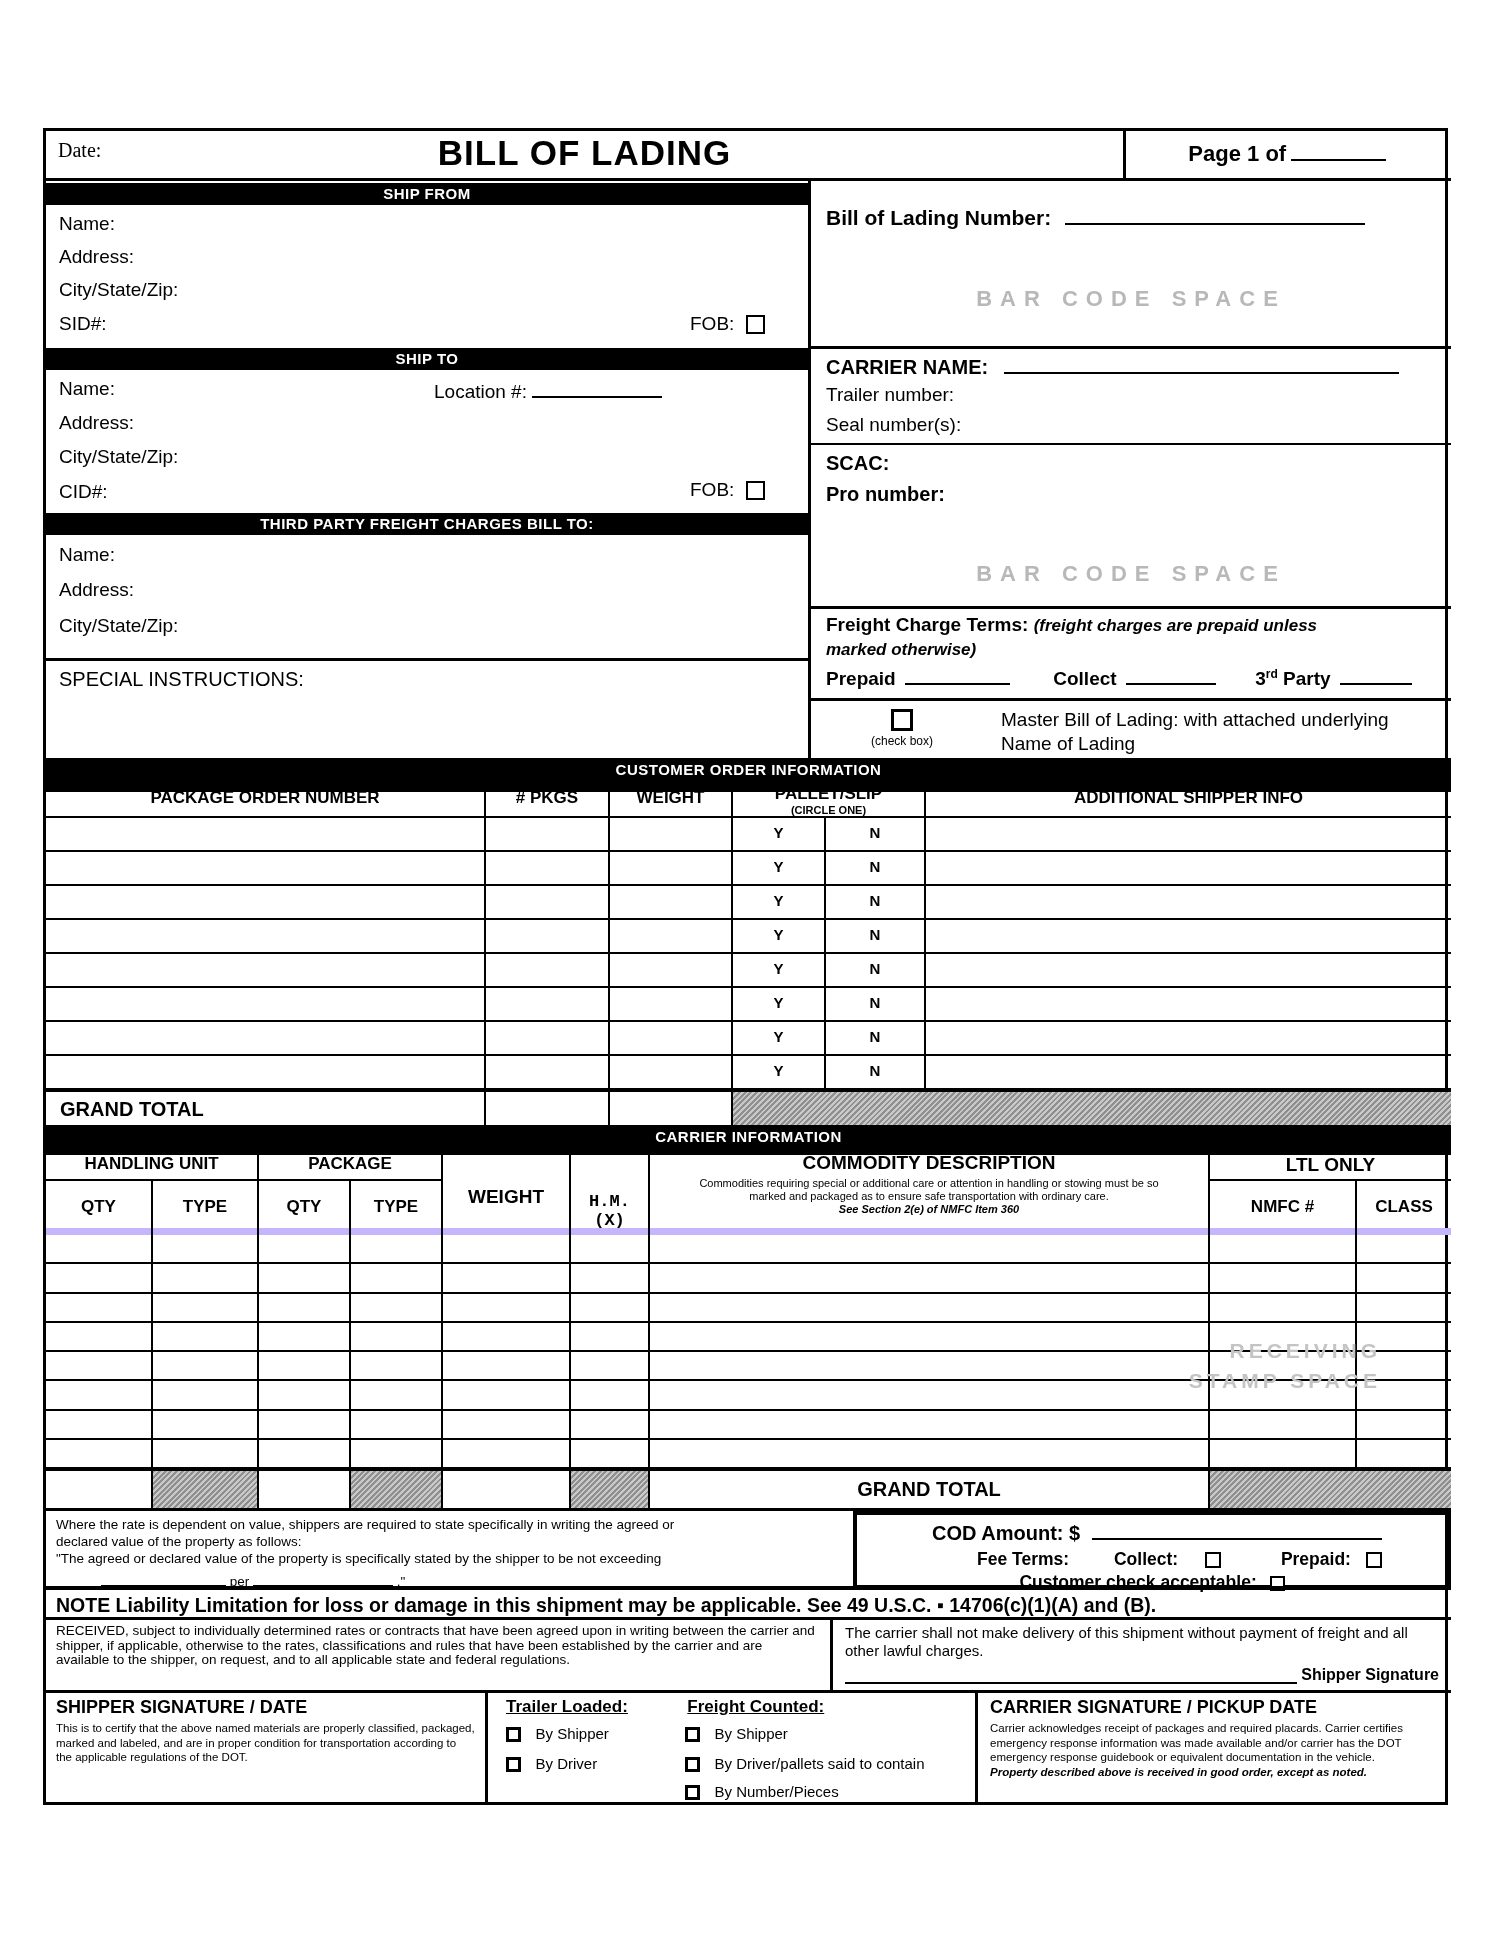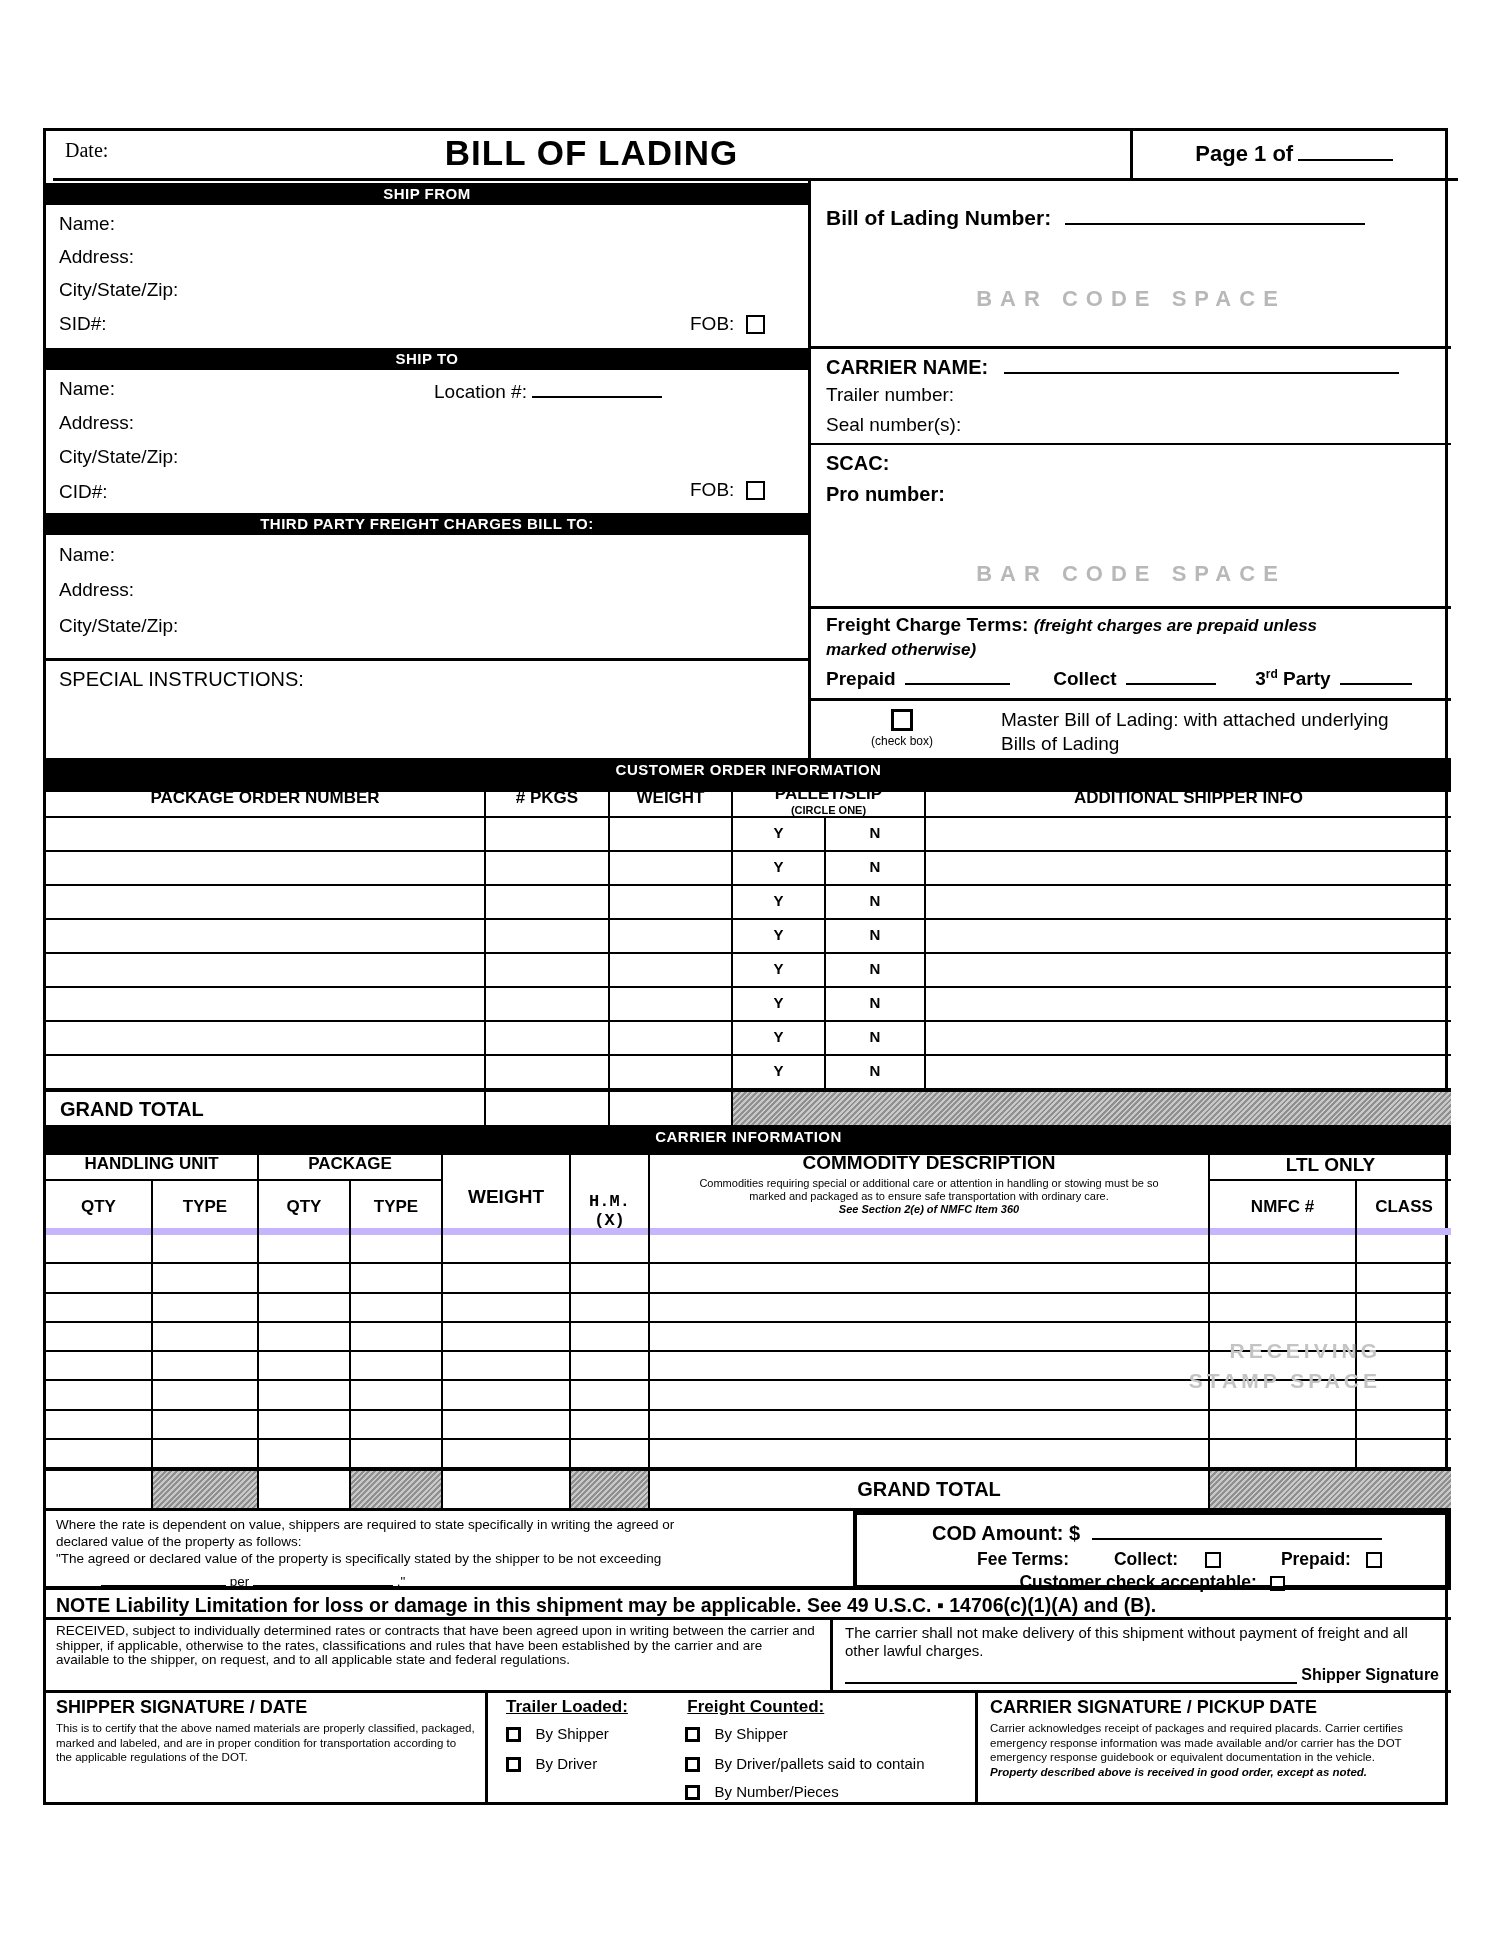--- a/index.html
+++ b/index.html
@@ -28,21 +28,21 @@
   .tinytxt { font-size:11.5px; line-height:14.5px; }
   .foothead { font-weight:bold; font-size:18px; }
   .ul { text-decoration:underline; }
 </style>
 </head>
 <body>
 
 <div class="page">
   <div class="form">
 
-    <div class="abs" style="left:0;top:0;width:1405px;height:50px;border-bottom:3px solid #000;margin-left:7px;">
+    <div class="abs" style="left:0;top:0;width:1405px;height:50px;border-bottom:3px solid #000;">
       <span class="abs" style="left:12px;top:8px;font-family:'Liberation Serif',serif;font-size:20px;">Date:</span>
       <div class="abs" style="left:0;top:2px;width:1077px;text-align:center;font-size:35px;font-weight:bold;letter-spacing:1px;">BILL OF LADING</div>
       <div class="abs vline" style="left:1077px;top:0;width:3px;height:50px;"></div>
       <div class="abs" style="left:1077px;top:10px;width:328px;text-align:center;">
         <span class="b" style="font-size:22px;">Page 1 of</span>
         <span class="bl" style="width:95px;"></span>
       </div>
     </div>
 
     <div class="vline" style="left:762px;top:50px;width:3px;height:577px;"></div>
@@ -115,21 +115,21 @@
         <span class="b" style="margin-left:30px;"><span>3</span><sup style="font-size:12px;">rd</sup>&nbsp;<span>Party</span></span>
         <span class="bl" style="width:72px;margin:0 4px;"></span>
       </div>
       <div class="hline" style="left:0;top:517px;width:640px;height:3px;"></div>
 
       <div class="abs" style="left:60px;top:528px;text-align:center;">
         <span class="cb" style="width:22px;height:22px;"></span>
         <div style="font-size:12px;margin-top:3px;">(check box)</div>
       </div>
       <div class="abs" style="left:190px;top:527px;width:450px;font-size:19px;line-height:24px;">
-        <span>Master Bill of Lading: with attached underlying</span><br><span>Bills of Lading</span>
+        <span>Master Bill of Lading: with attached underlying</span><br><span>Name of Lading</span>
       </div>
     </div>
 
     <div class="bar" style="left:0;top:627px;width:1405px;height:34px;line-height:23px;">CUSTOMER ORDER INFORMATION</div>
 
     <div class="abs cust-grid" style="left:0;top:650px;width:1405px;height:37px;border-bottom:2px solid #000;grid-template-columns:440px 124px 123px 193px 525px;">
       <div class="hdrcell" style="padding-top:7px;">PACKAGE ORDER NUMBER</div>
       <div class="hdrcell" style="padding-top:7px;"># PKGS</div>
       <div class="hdrcell" style="padding-top:7px;">WEIGHT</div>
       <div class="hdrcell" style="padding-top:3px;">

